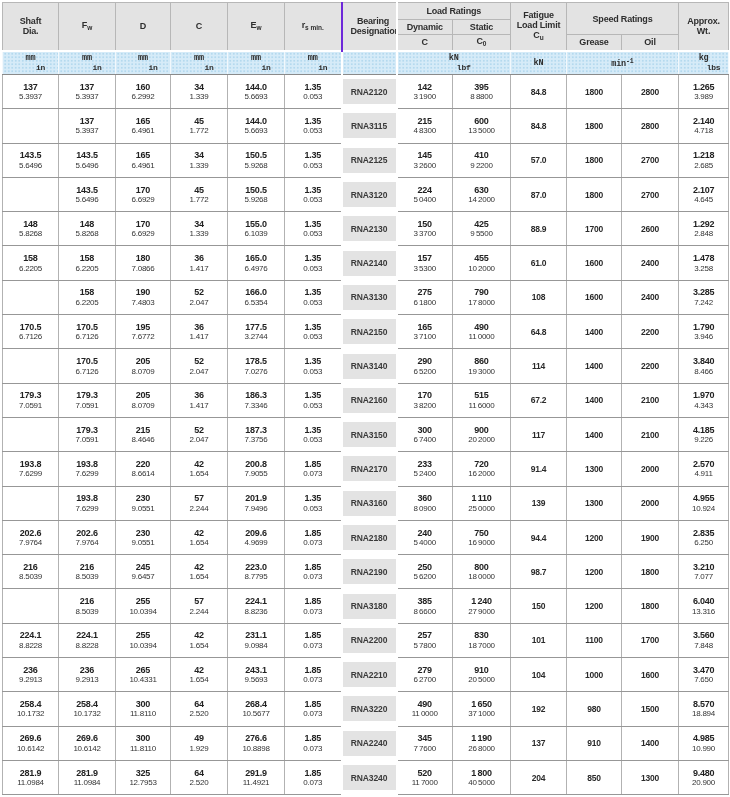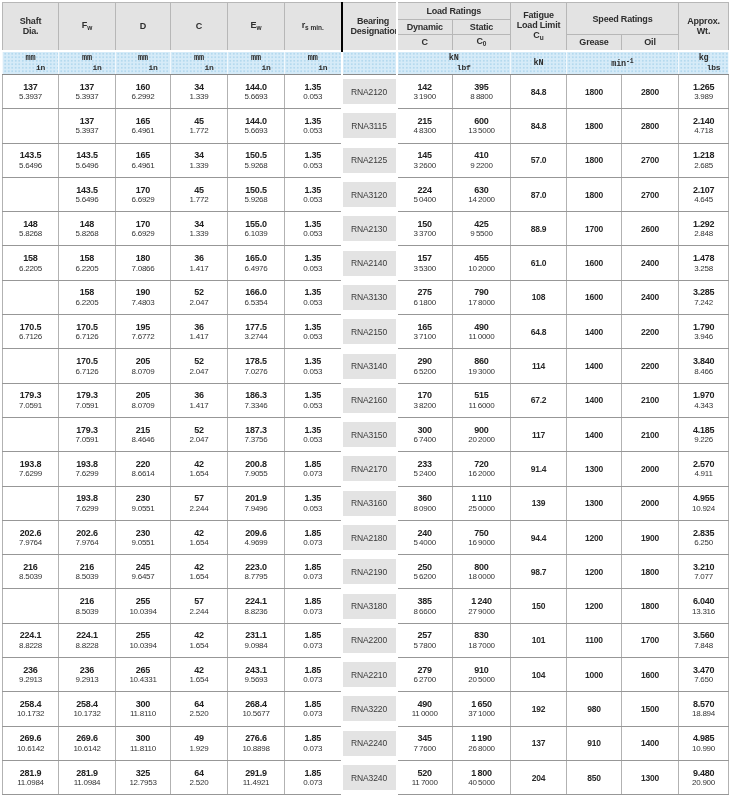--- a/index.html
+++ b/index.html
@@ -10,21 +10,21 @@
 
   
   thead th {
     background:#e3e3e3;
     border:1px solid #b7b7b7;
     font-size:9px; font-weight:bold; color:#2e2e2e;
     text-align:center; vertical-align:middle;
     letter-spacing:-0.2px; line-height:10px;
   }
   tr.h1 { height:17px; } tr.h2 { height:15px; } tr.h3 { height:16px; }
-  th.white-gutter { border-left:2px solid #000000; border-right:2px solid #fff;padding-left:8px; }
+  th.white-gutter { border-left:2px solid #6d28d9; border-right:2px solid #fff;padding-left:8px; }
   sub.s { font-size:6.5px; vertical-align:-2px; letter-spacing:0; }
   sup.s { font-size:6.5px; vertical-align:3px; letter-spacing:0; }
 
   
   tr.units { height:24px;font-family:Liberation Mono, monospace; }
   tr.units td {
     background-color:#d6ebf8;
     background-image:radial-gradient(circle, #b4d9ee 0.8px, transparent 0.95px);
     background-size:3.5px 3.5px;
     border-left:1px solid #f2f8fc; border-right:1px solid #f2f8fc;
@@ -47,21 +47,21 @@
   .in  { font-size:8px; color:#333; line-height:9.5px; letter-spacing:-0.25px; }
   .val1{ font-size:8.5px; font-weight:bold; color:#2a2a2a; letter-spacing:-0.2px; }
   td.desig-td {
     background:#fff;
     border-left:2px solid #fff; border-right:2px solid #fff;
     border-top:1.5px solid #fff; border-bottom:1.5px solid #fff;
   }
   .desig-box {
     height:25px; margin:0; background:#e3e3e3;
     display:flex; align-items:center; justify-content:center;
-    font-size:8.5px; font-weight:normal; color:#3a3a3a; letter-spacing:-0.1px;
+    font-size:8.5px; font-weight:bold; color:#3a3a3a; letter-spacing:-0.1px;
   }
 </style>
 </head>
 <body>
 
 <div class="sheet">
 <table>
   <colgroup>
     <col style="width:56px">
         <col style="width:57px">

